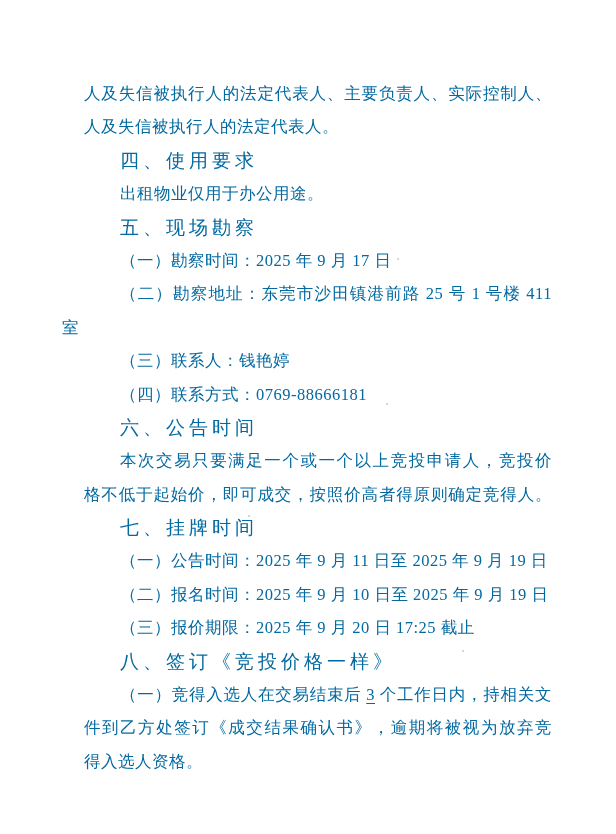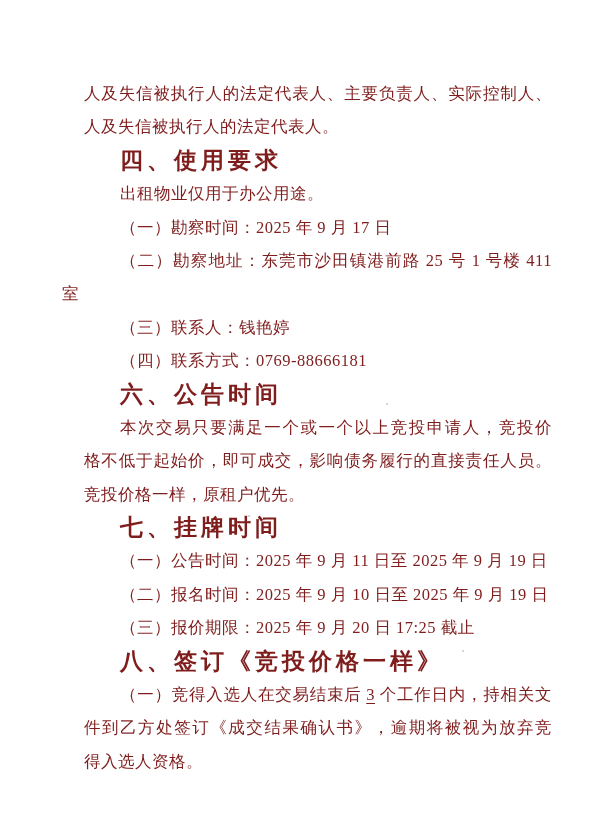--- a/index.html
+++ b/index.html
@@ -21,29 +21,29 @@
     width: 468px;
   }
   .line {
     box-sizing: border-box;
     width: 468px;
     height: 33.4px;
     line-height: 33.4px;
     font-size: 16.5px;
     letter-spacing: 0.5px;
     white-space: nowrap;
-    color: #7f1d1d;
+    color: #0369a1;
   }
   .indent { padding-left: 36px; }
   .outdent { margin-left: -22px; }
   .justify { text-align: justify; text-align-last: justify; }
   .heading {
     font-family: "Liberation Sans", "DejaVu Sans", sans-serif;
-    font-weight: 700;
-    font-size: 23px;
+    font-weight: 400;
+    font-size: 19px;
     letter-spacing: 4px;
   }
   .u { text-decoration: underline; text-underline-offset: 3px; }
   .speck {
     position: absolute;
     width: 2px; height: 2px;
     background: #c9c9c9;
     border-radius: 50%;
   }
 </style>
@@ -52,30 +52,30 @@
 
 <div class="page">
   <div class="content">
 
     <div class="line justify">人及失信被执行人的法定代表人、主要负责人、实际控制人、</div>
     <div class="line">人及失信被执行人的法定代表人。</div>
 
     <div class="line heading indent">四、使用要求</div>
     <div class="line indent">出租物业仅用于办公用途。</div>
 
+    <div class="line heading indent">五、现场勘察</div>
     <div class="line indent">（一）勘察时间：2025 年 9 月 17 日</div>
     <div class="line indent justify">（二）勘察地址：东莞市沙田镇港前路 25 号 1 号楼 411</div>
     <div class="line outdent">室</div>
     <div class="line indent">（三）联系人：钱艳婷</div>
     <div class="line indent">（四）联系方式：0769-88666181</div>
 
     <div class="line heading indent">六、公告时间</div>
     <div class="line indent justify">本次交易只要满足一个或一个以上竞投申请人，竞投价</div>
-    <div class="line justify">格不低于起始价，即可成交，影响债务履行的直接责任人员。</div>
-    <div class="line">竞投价格一样，原租户优先。</div>
+    <div class="line justify">格不低于起始价，即可成交，按照价高者得原则确定竞得人。</div>
 
     <div class="line heading indent">七、挂牌时间</div>
     <div class="line indent">（一）公告时间：2025 年 9 月 11 日至 2025 年 9 月 19 日</div>
     <div class="line indent">（二）报名时间：2025 年 9 月 10 日至 2025 年 9 月 19 日</div>
     <div class="line indent">（三）报价期限：2025 年 9 月 20 日 17:25 截止</div>
 
     <div class="line heading indent">八、签订《竞投价格一样》</div>
     <div class="line indent justify"><span>（一）竞得入选人在交易结束后 </span><span class="u">3</span><span> 个工作日内，持相关文</span></div>
     <div class="line justify">件到乙方处签订《成交结果确认书》，逾期将被视为放弃竞</div>
     <div class="line">得入选人资格。</div>

